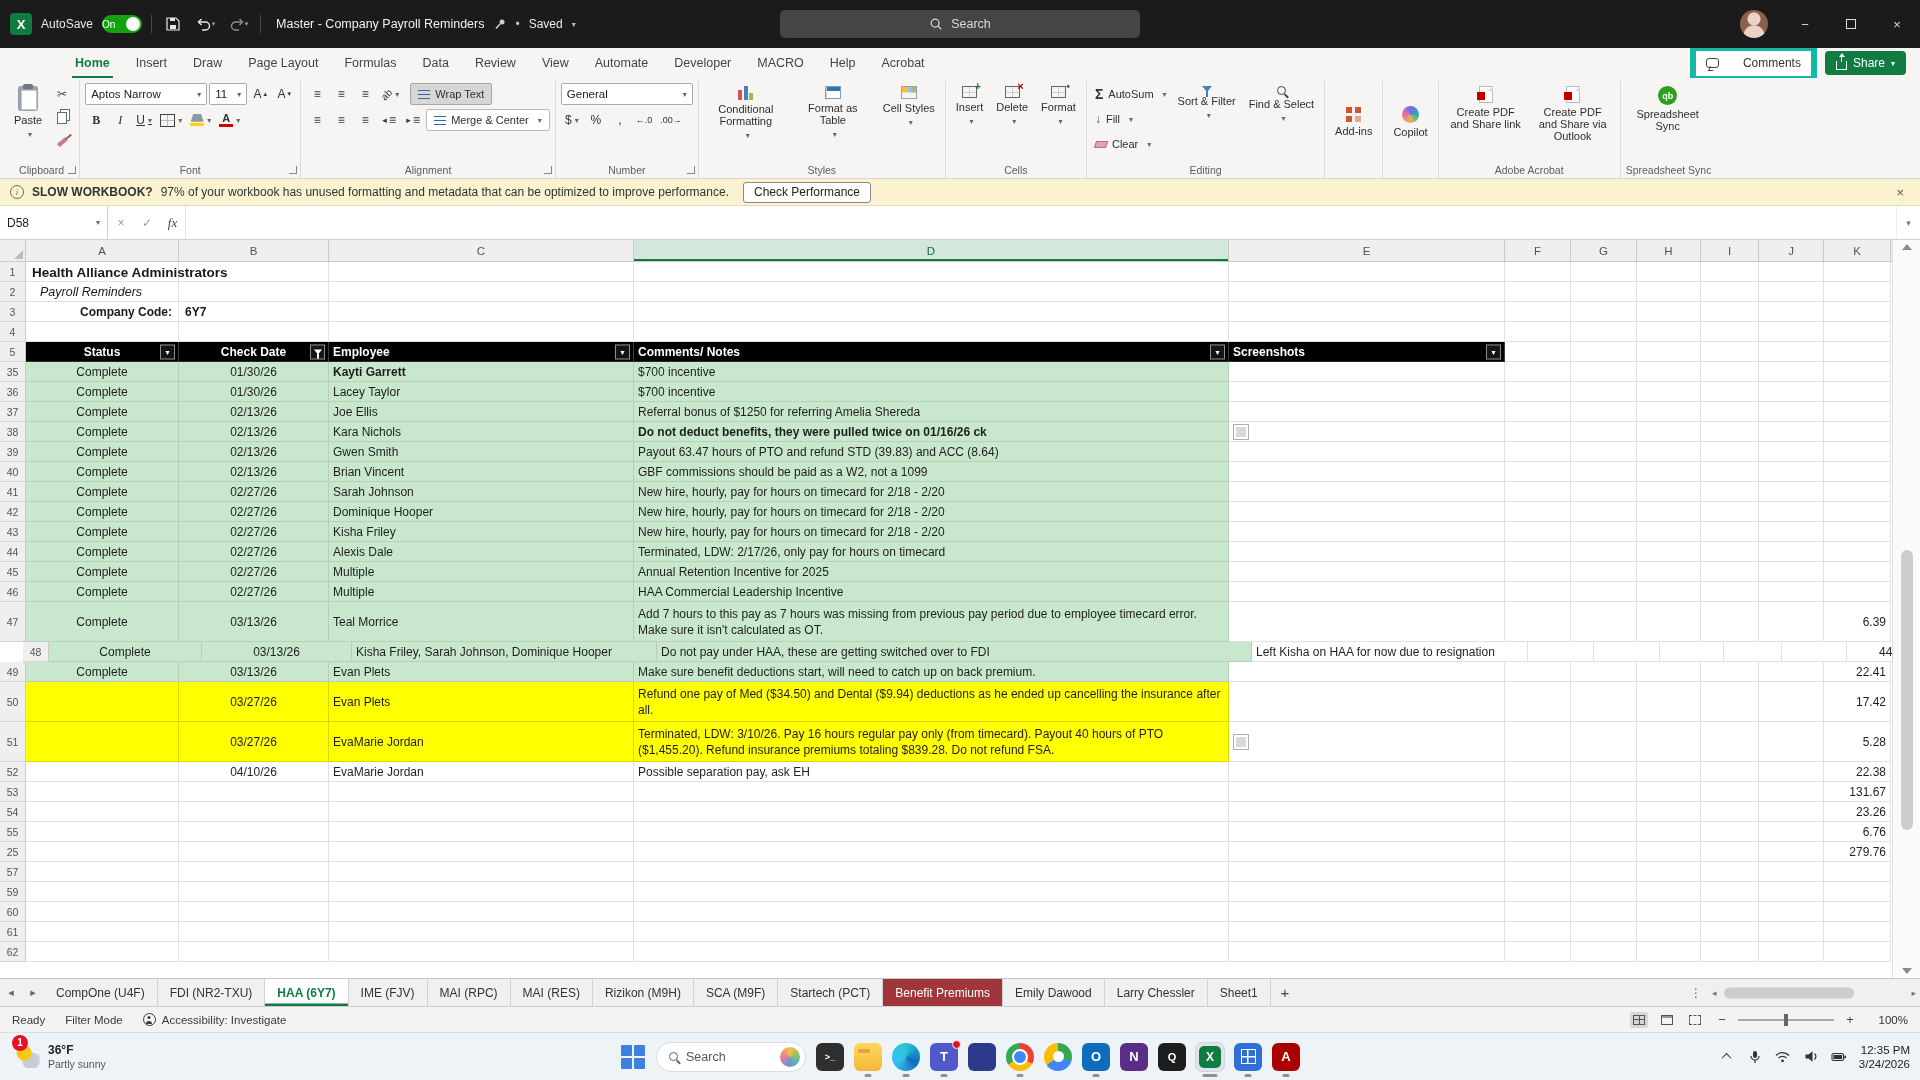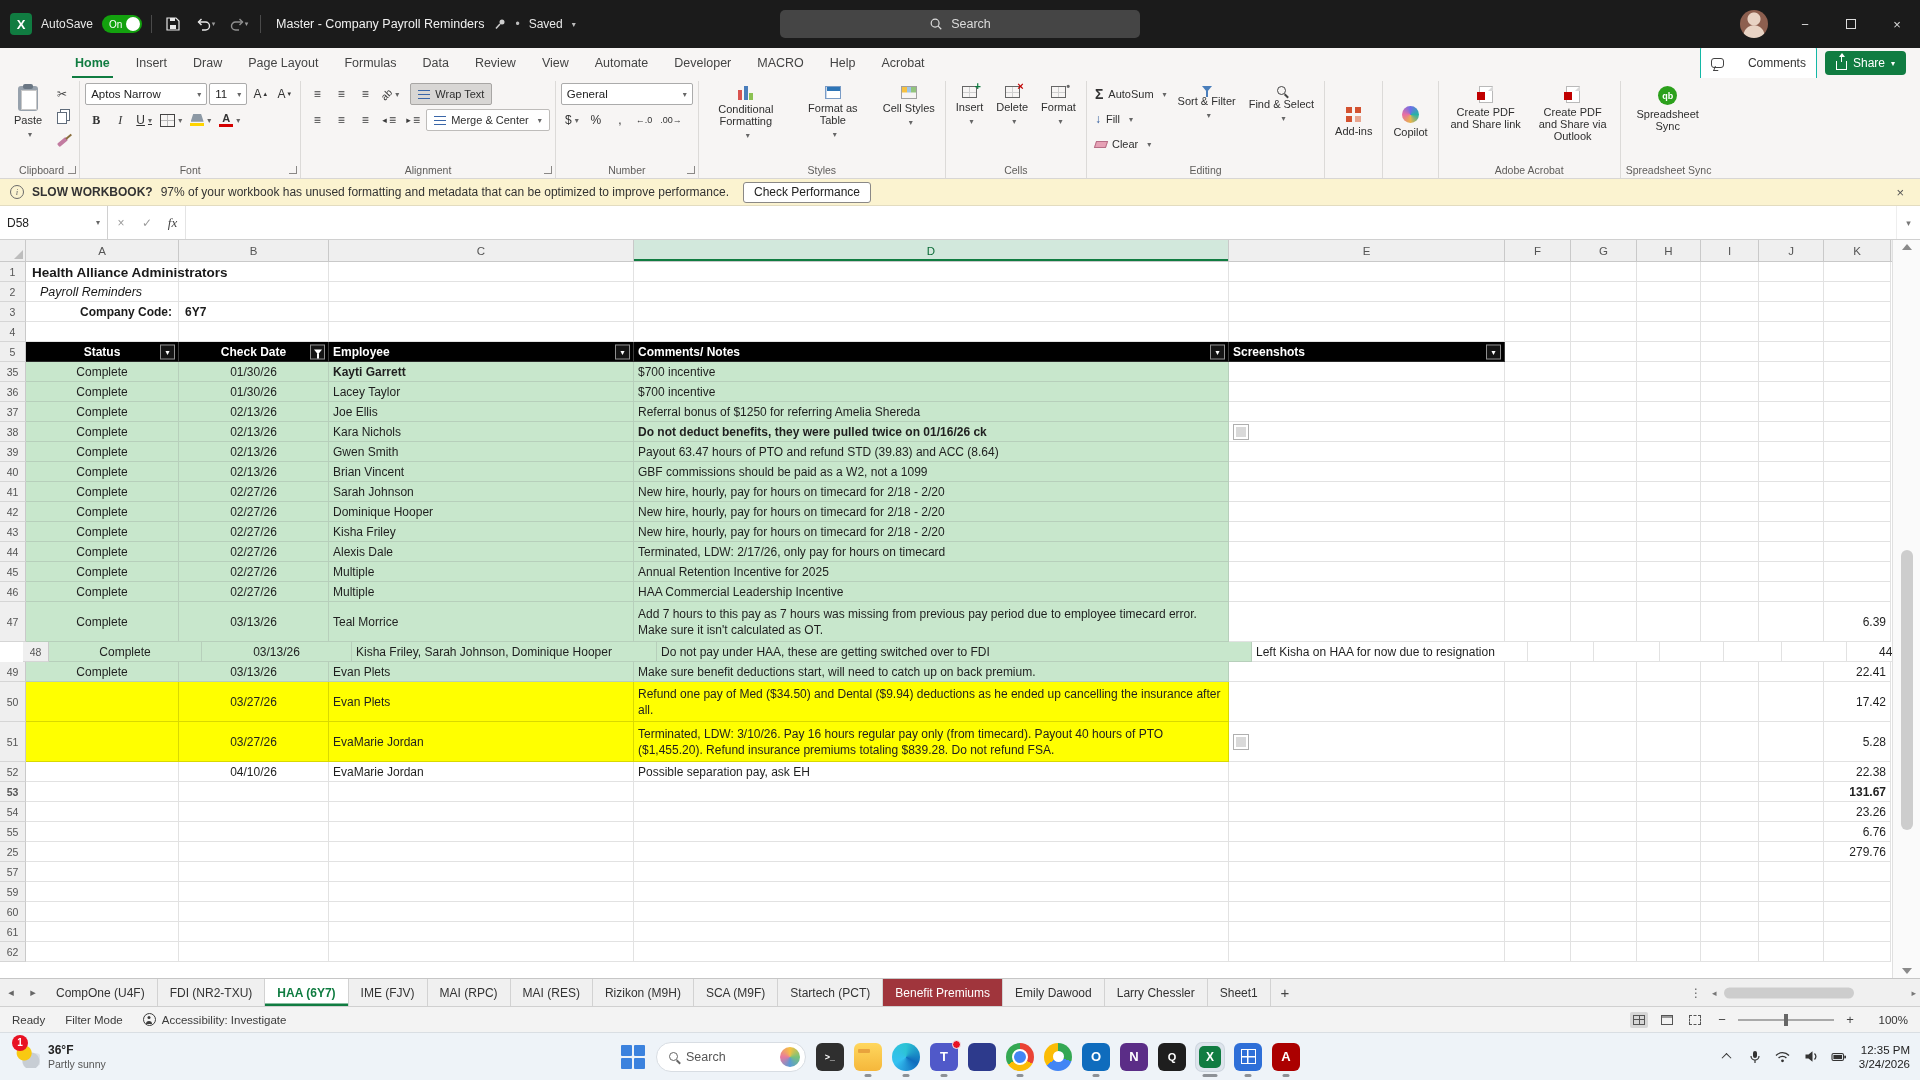--- a/index.html
+++ b/index.html
@@ -3,21 +3,21 @@
 <meta charset="utf-8">
 <style>
 *{margin:0;padding:0;box-sizing:border-box;font-family:"Liberation Sans","DejaVu Sans",sans-serif;user-select:none;}
 html,body{width:1920px;height:1080px;overflow:hidden;background:#fff;}
 .app{width:100%;height:100%;display:flex;flex-direction:column;}
 
 
 .titlebar{height:48px;flex:0 0 48px;background:var(--titlebar-bg,#1b1b1b);display:flex;align-items:center;color:#e8e8e8;font-size:12px;position:relative;}
 .tb-left{display:flex;align-items:center;gap:9px;padding-left:10px;}
 .excel-logo{width:22px;height:22px;background:var(--excel-green,#107C41);border-radius:4px;color:#fff;font-weight:bold;display:flex;align-items:center;justify-content:center;font-size:13px;}
-.toggle{position:relative;width:40px;height:18px;border-radius:9px;background:var(--toggle-green,#13A10E);color:#fff;font-size:10px;display:flex;align-items:center;padding-left:7px;cursor:pointer;}
+.toggle{position:relative;width:40px;height:18px;border-radius:9px;background:var(--toggle-green,#13A10E);color:#fff;font-size:10px;display:flex;align-items:center;padding-left:0;cursor:pointer;}
 .knob{position:absolute;right:2px;top:2px;width:14px;height:14px;border-radius:50%;background:#fff;}
 .tb-divider{width:1px;height:18px;background:#4a4a4a;}
 .tb-btn{width:24px;height:26px;display:flex;align-items:center;justify-content:center;border-radius:3px;}
 .tb-btn .mini-chev{font-size:7px;color:#9a9a9a;margin-left:1px;}
 .tb-title{color:#f0f0f0;font-size:12.5px;margin-left:6px;white-space:nowrap;}
 .tb-dot{color:#bdbdbd;}
 .tb-chev{font-size:8px;color:#bdbdbd;}
 .tb-search{position:absolute;left:50%;top:50%;transform:translate(-50%,-50%);width:360px;height:28px;background:#454545;border-radius:5px;display:flex;align-items:center;justify-content:center;gap:8px;color:#dcdcdc;font-size:12.5px;cursor:text;}
 .tb-right{position:absolute;right:0;top:0;height:100%;display:flex;align-items:center;}
 .avatar{width:28px;height:28px;border-radius:50%;background:radial-gradient(circle at 50% 32%,#e8d3c4 0 6px,transparent 7px),radial-gradient(circle at 50% 92%,#e8d3c4 0 10px,transparent 11px),#8d5f4f;margin-right:14px;}
@@ -25,21 +25,21 @@
 .maxbox{width:10px;height:10px;border:1.2px solid #dcdcdc;}
 .icon-svg{display:block;}
 
 
 .ribbon-tabs{height:30px;flex:0 0 30px;background:var(--ribbon-bg,#f7f5f4);display:flex;align-items:stretch;justify-content:space-between;}
 .rtab-strip{display:flex;align-items:stretch;padding-left:62px;}
 .rtab{display:flex;align-items:center;padding:0 13px;font-size:12.5px;color:#444;position:relative;cursor:pointer;white-space:nowrap;}
 .rtab.active{color:var(--excel-green,#107C41);font-weight:bold;}
 .rtab.active::after{content:"";position:absolute;left:10px;right:10px;bottom:0;height:2.5px;background:var(--excel-green,#107C41);}
 .rtab-right{display:flex;align-items:center;gap:8px;padding-right:14px;}
-.comments-btn{height:37px;border:1px solid #14b8a6;border-radius:4px;background:#fff;display:flex;align-items:center;gap:24px;padding:0 10px;font-size:12px;color:#333;cursor:pointer;}
+.comments-btn{height:37px;border:6px solid #14b8a6;border-radius:4px;background:#fff;display:flex;align-items:center;gap:24px;padding:0 10px;font-size:12px;color:#333;cursor:pointer;}
 .i-bubble{width:13px;height:10px;border:1.3px solid #444;border-radius:3px;position:relative;}
 .i-bubble::after{content:"";position:absolute;left:2px;bottom:-4px;width:4px;height:4px;border-left:1.3px solid #444;border-bottom:1.3px solid #444;transform:skewX(-20deg);background:transparent;}
 .share-btn{height:24px;border-radius:4px;background:var(--excel-green,#107C41);color:#fff;display:flex;align-items:center;gap:6px;padding:0 11px;font-size:12px;cursor:pointer;}
 .i-share{position:relative;width:11px;height:9px;border:1.3px solid #fff;border-top:none;margin-top:5px;}
 .i-share::after{content:"";position:absolute;left:3.6px;top:-6px;width:1.5px;height:7px;background:#fff;}
 .i-share::before{content:"";position:absolute;left:1.6px;top:-8px;border-left:3px solid transparent;border-right:3px solid transparent;border-bottom:4px solid #fff;}
 .share-chev{font-size:8px;}
 
 
 .ribbon{height:101px;flex:0 0 101px;background:var(--ribbon-bg,#f7f5f4);border-bottom:1px solid #d8d6d4;display:flex;padding:3px 2px 0 4px;overflow:hidden;}
@@ -975,21 +975,21 @@
             <div class="cell" style="flex: 0 0 305px;">EvaMarie Jordan</div>
             <div class="cell" style="flex: 0 0 595px;">Possible separation pay, ask EH</div>
             <div class="cell" style="flex: 0 0 276px;"></div>
             <div class="cell" style="flex: 0 0 66px;"></div>
             <div class="cell" style="flex: 0 0 66px;"></div>
             <div class="cell" style="flex: 0 0 64px;"></div>
             <div class="cell" style="flex: 0 0 58px;"></div>
             <div class="cell" style="flex: 0 0 65px;"></div>
             <div class="cell c-right" style="flex: 0 0 67px;">22.38</div>
           </div>
-          <div class="grow" style="height: 20px; flex: 0 0 20px; font-weight: bold;">
+          <div class="grow" style="height: 20px; flex: 0 0 20px;">
             <div class="rowhead">53</div>
             <div class="cell c-center" style="flex: 0 0 153px;"></div>
             <div class="cell c-center" style="flex: 0 0 150px;"></div>
             <div class="cell" style="flex: 0 0 305px;"></div>
             <div class="cell" style="flex: 0 0 595px;"></div>
             <div class="cell" style="flex: 0 0 276px;"></div>
             <div class="cell" style="flex: 0 0 66px;"></div>
             <div class="cell" style="flex: 0 0 66px;"></div>
             <div class="cell" style="flex: 0 0 64px;"></div>
             <div class="cell" style="flex: 0 0 58px;"></div>

